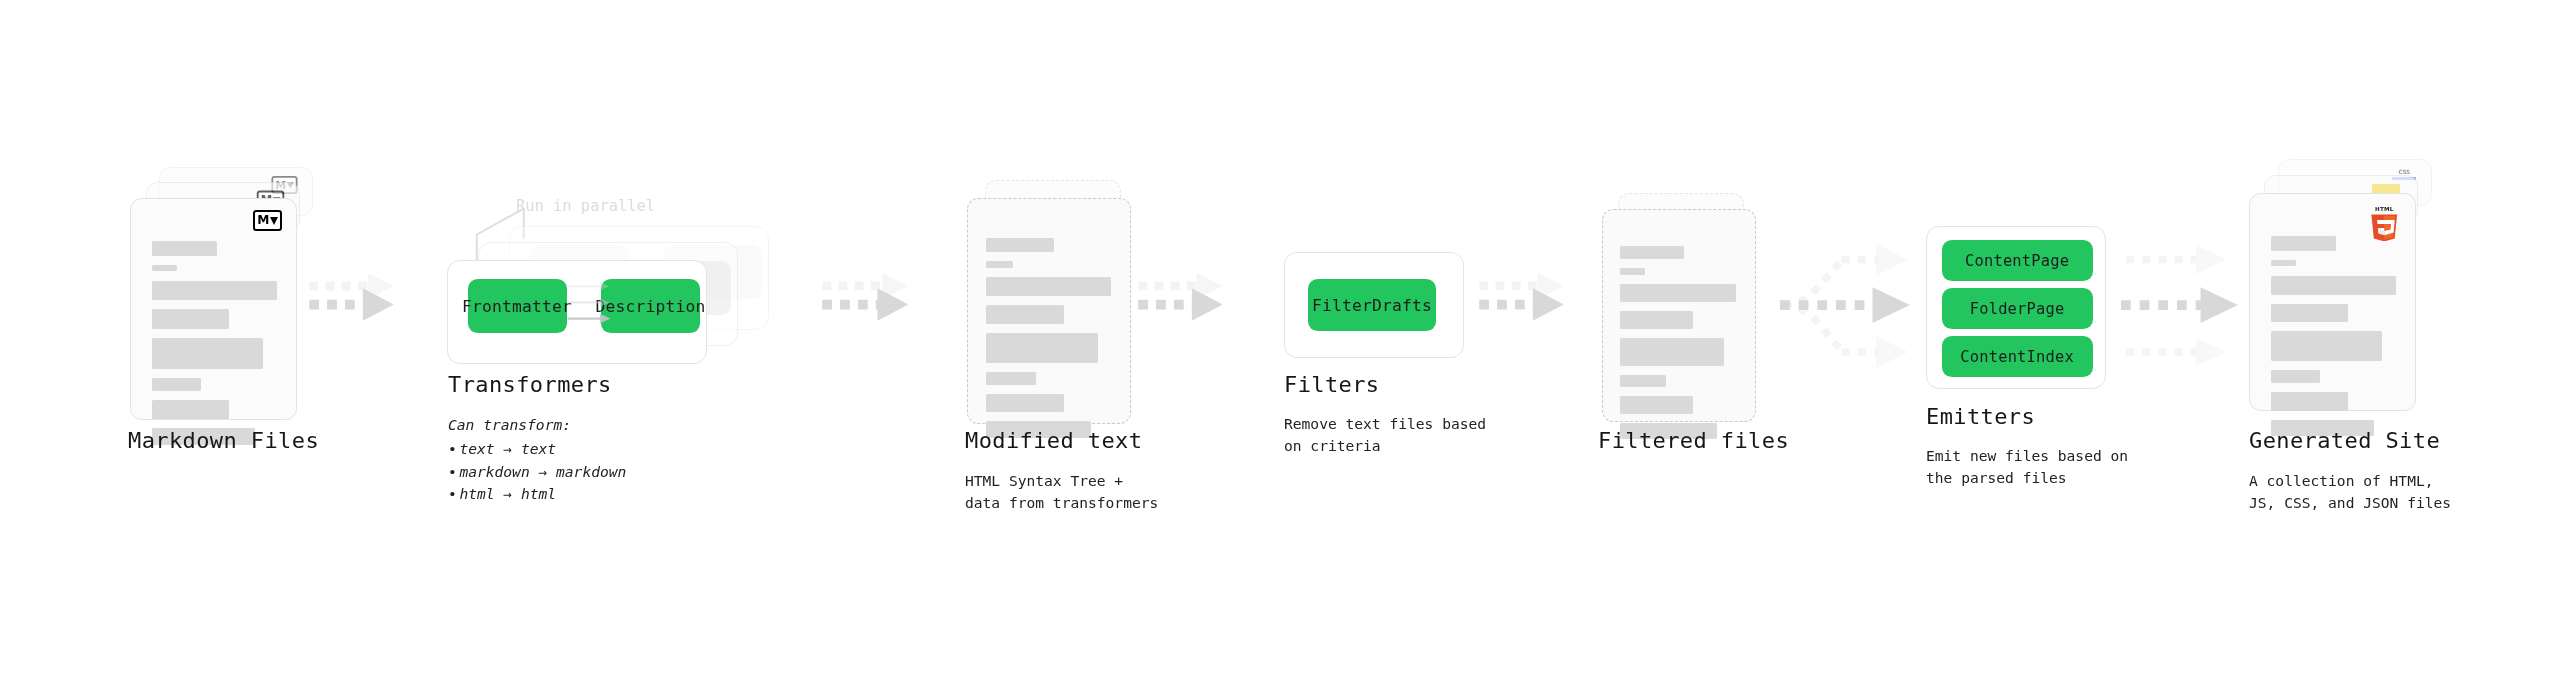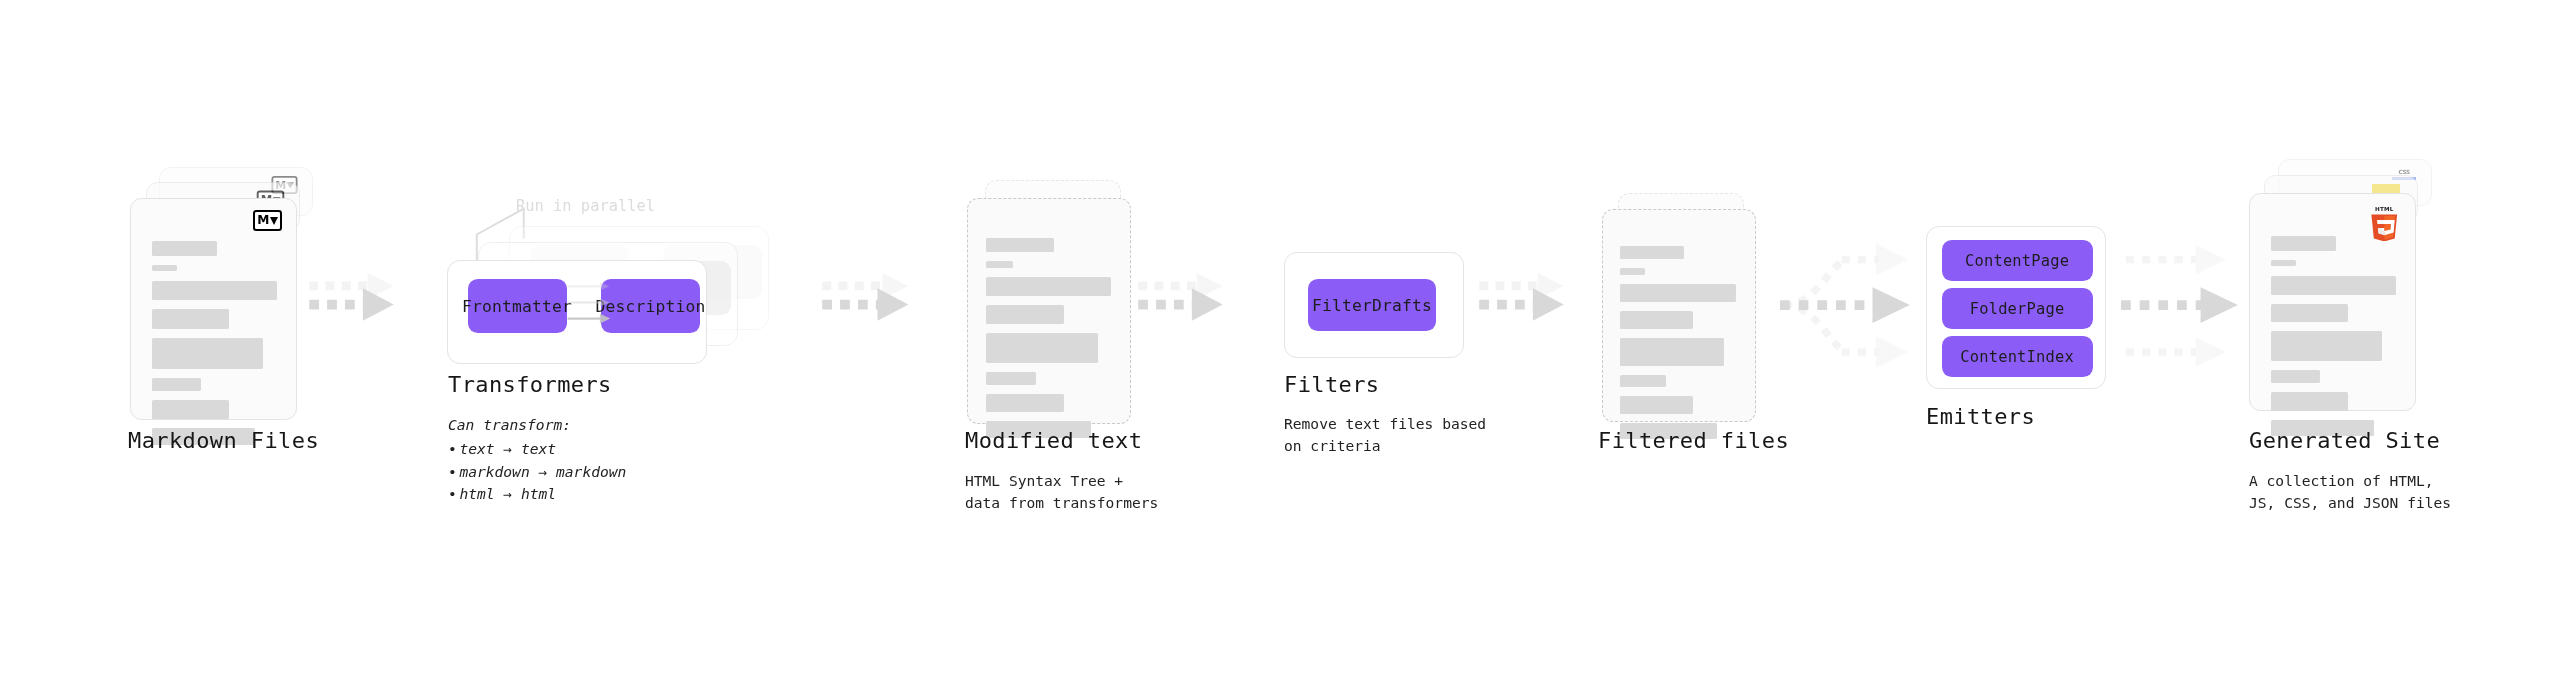--- a/index.html
+++ b/index.html
@@ -80,21 +80,21 @@
     position: absolute;
     border: 1.5px solid #e4e4e4;
     border-radius: 13px;
     background: #ffffff;
   }
   .group-box.g-ghost2 { opacity: .55; }
   .group-box.g-ghost1 { opacity: .35; }
 
   .pill {
     position: absolute;
-    background: #8b5cf6;
+    background: #22c55e;
     border-radius: 9.8px;
     display: flex;
     align-items: center;
     justify-content: center;
     color: #1d1d1d;
     font-size: 16.3px;
     letter-spacing: 0.2px;
     white-space: nowrap;
   }
   .pill.p-ghost2 { background: #e4e4e4; color: transparent; opacity: .8; }
@@ -337,20 +337,22 @@
     </g>
   </svg>
 
   <div class="group-box" style="left:1926px; top:226px; width:180px; height:163px;">
     <div class="pill" style="left:14.6px; top:13px; width:151px; height:41px; font-size:15.4px;">ContentPage</div>
     <div class="pill" style="left:14.6px; top:61px; width:151px; height:41px; font-size:15.4px;">FolderPage</div>
     <div class="pill" style="left:14.6px; top:109px; width:151px; height:41px; font-size:15.4px;">ContentIndex</div>
   </div>
 
   <div class="cap-title" style="left:1926px; top:404px;">Emitters</div>
+  <div class="cap-sub" style="left:1926px; top:445px;">Emit new files based on
+the parsed files</div>
 
   <svg class="arrow-svg" style="left:2121px; top:232px;" width="138" height="142" viewBox="0 0 170 175">
     <g opacity="0.38">
       <line x1="6" y1="34" x2="96" y2="34" stroke="#e3e3e3" stroke-width="9" stroke-dasharray="10 10"></line>
       <polygon points="92,16 130,34 92,52" fill="#efefef"></polygon>
     </g>
     <g opacity="0.38">
       <line x1="6" y1="148" x2="96" y2="148" stroke="#e3e3e3" stroke-width="9" stroke-dasharray="10 10"></line>
       <polygon points="92,130 130,148 92,166" fill="#efefef"></polygon>
     </g>

